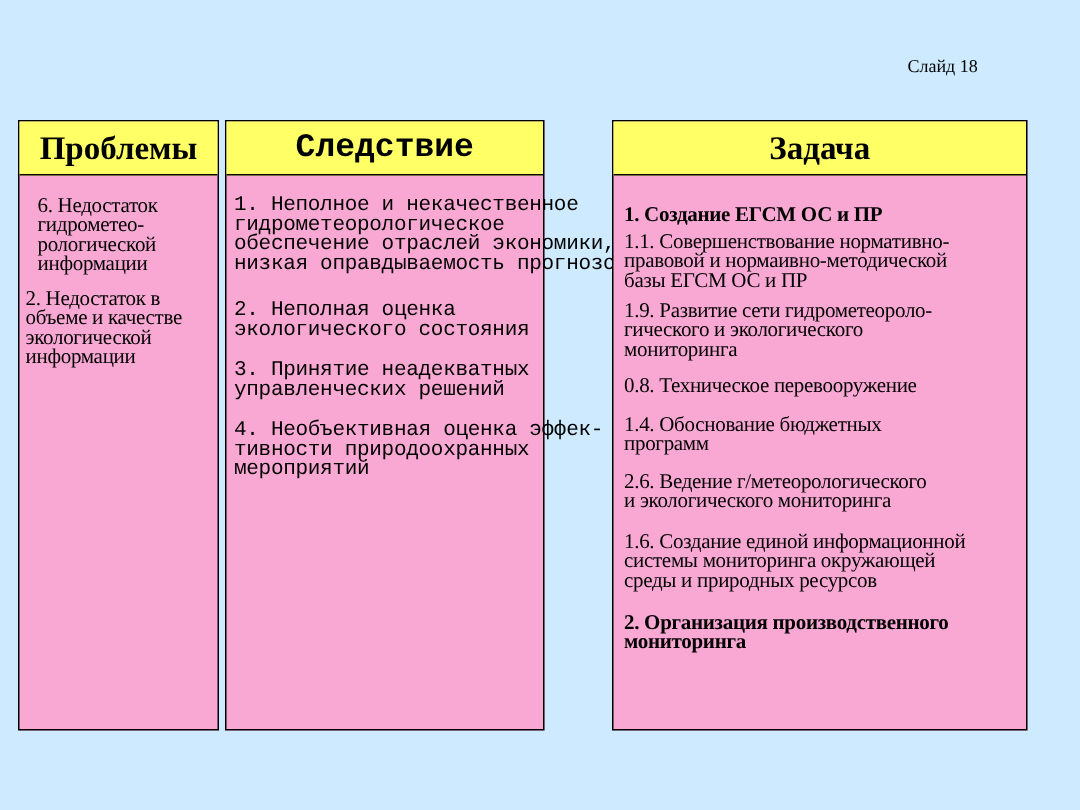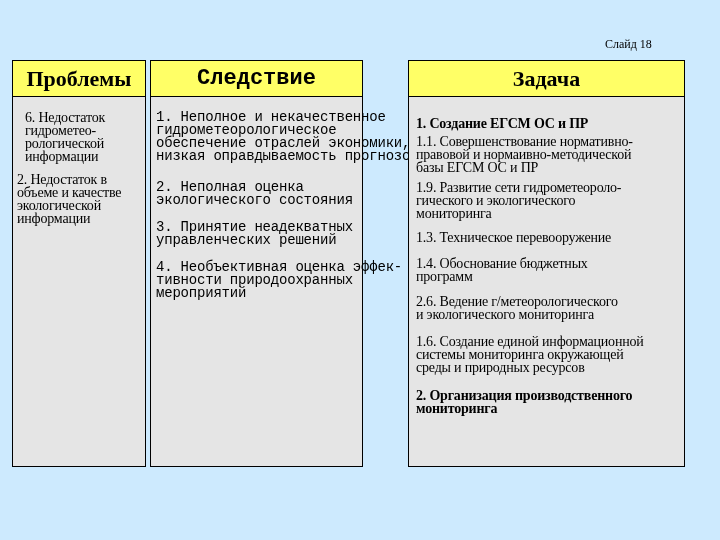--- a/index.html
+++ b/index.html
@@ -8,22 +8,22 @@
     background: #cdeafe;
     position: relative;
     font-family: "Liberation Serif", "DejaVu Serif", serif;
     color: #000;
   }
   .slide-num {
     position: absolute; left: 605px; top: 37px;
     font-size: 12px; line-height: 14px;
   }
   .col {
-    position: absolute; top: 60px; height: 407px;
-    background: #e5e5e5; border: 1.5px solid #000; box-sizing: border-box;
+    position: absolute; top: 80px; height: 407px;
+    background: #f9a8d4; border: 1.5px solid #000; box-sizing: border-box;
   }
   .col-head {
     height: 36px; background: #ffff66; border-bottom: 1.5px solid #000;
     box-sizing: border-box; display: flex; align-items: center; justify-content: center;
     font-weight: bold; font-size: 22px;
   }
   .col-body { position: relative; }
   .item {
     position: absolute; font-size: 14px; line-height: 13px; white-space: pre;
     letter-spacing: -0.2px;
@@ -72,21 +72,21 @@
 <div id="col-task" class="col">
   <div class="col-head">Задача</div>
   <div class="col-body">
     <div class="item bold" style="left:7px;top:20px;">1. Создание ЕГСМ ОС и ПР</div>
     <div class="item" style="left:7px;top:38px;">1.1. Совершенствование нормативно-
 правовой и нормаивно-методической
 базы ЕГСМ ОС и ПР</div>
     <div class="item" style="left:7px;top:84px;">1.9. Развитие сети гидрометеороло-
 гического и экологического
 мониторинга</div>
-    <div class="item" style="left:7px;top:134px;">1.3. Техническое перевооружение</div>
+    <div class="item" style="left:7px;top:134px;">0.8. Техническое перевооружение</div>
     <div class="item" style="left:7px;top:160px;">1.4. Обоснование бюджетных
 программ</div>
     <div class="item" style="left:7px;top:198px;">2.6. Ведение г/метеорологического
 и экологического мониторинга</div>
     <div class="item" style="left:7px;top:238px;">1.6. Создание единой информационной
 системы мониторинга окружающей
 среды и природных ресурсов</div>
     <div class="item bold" style="left:7px;top:292px;">2. Организация производственного
 мониторинга</div>
   </div>

